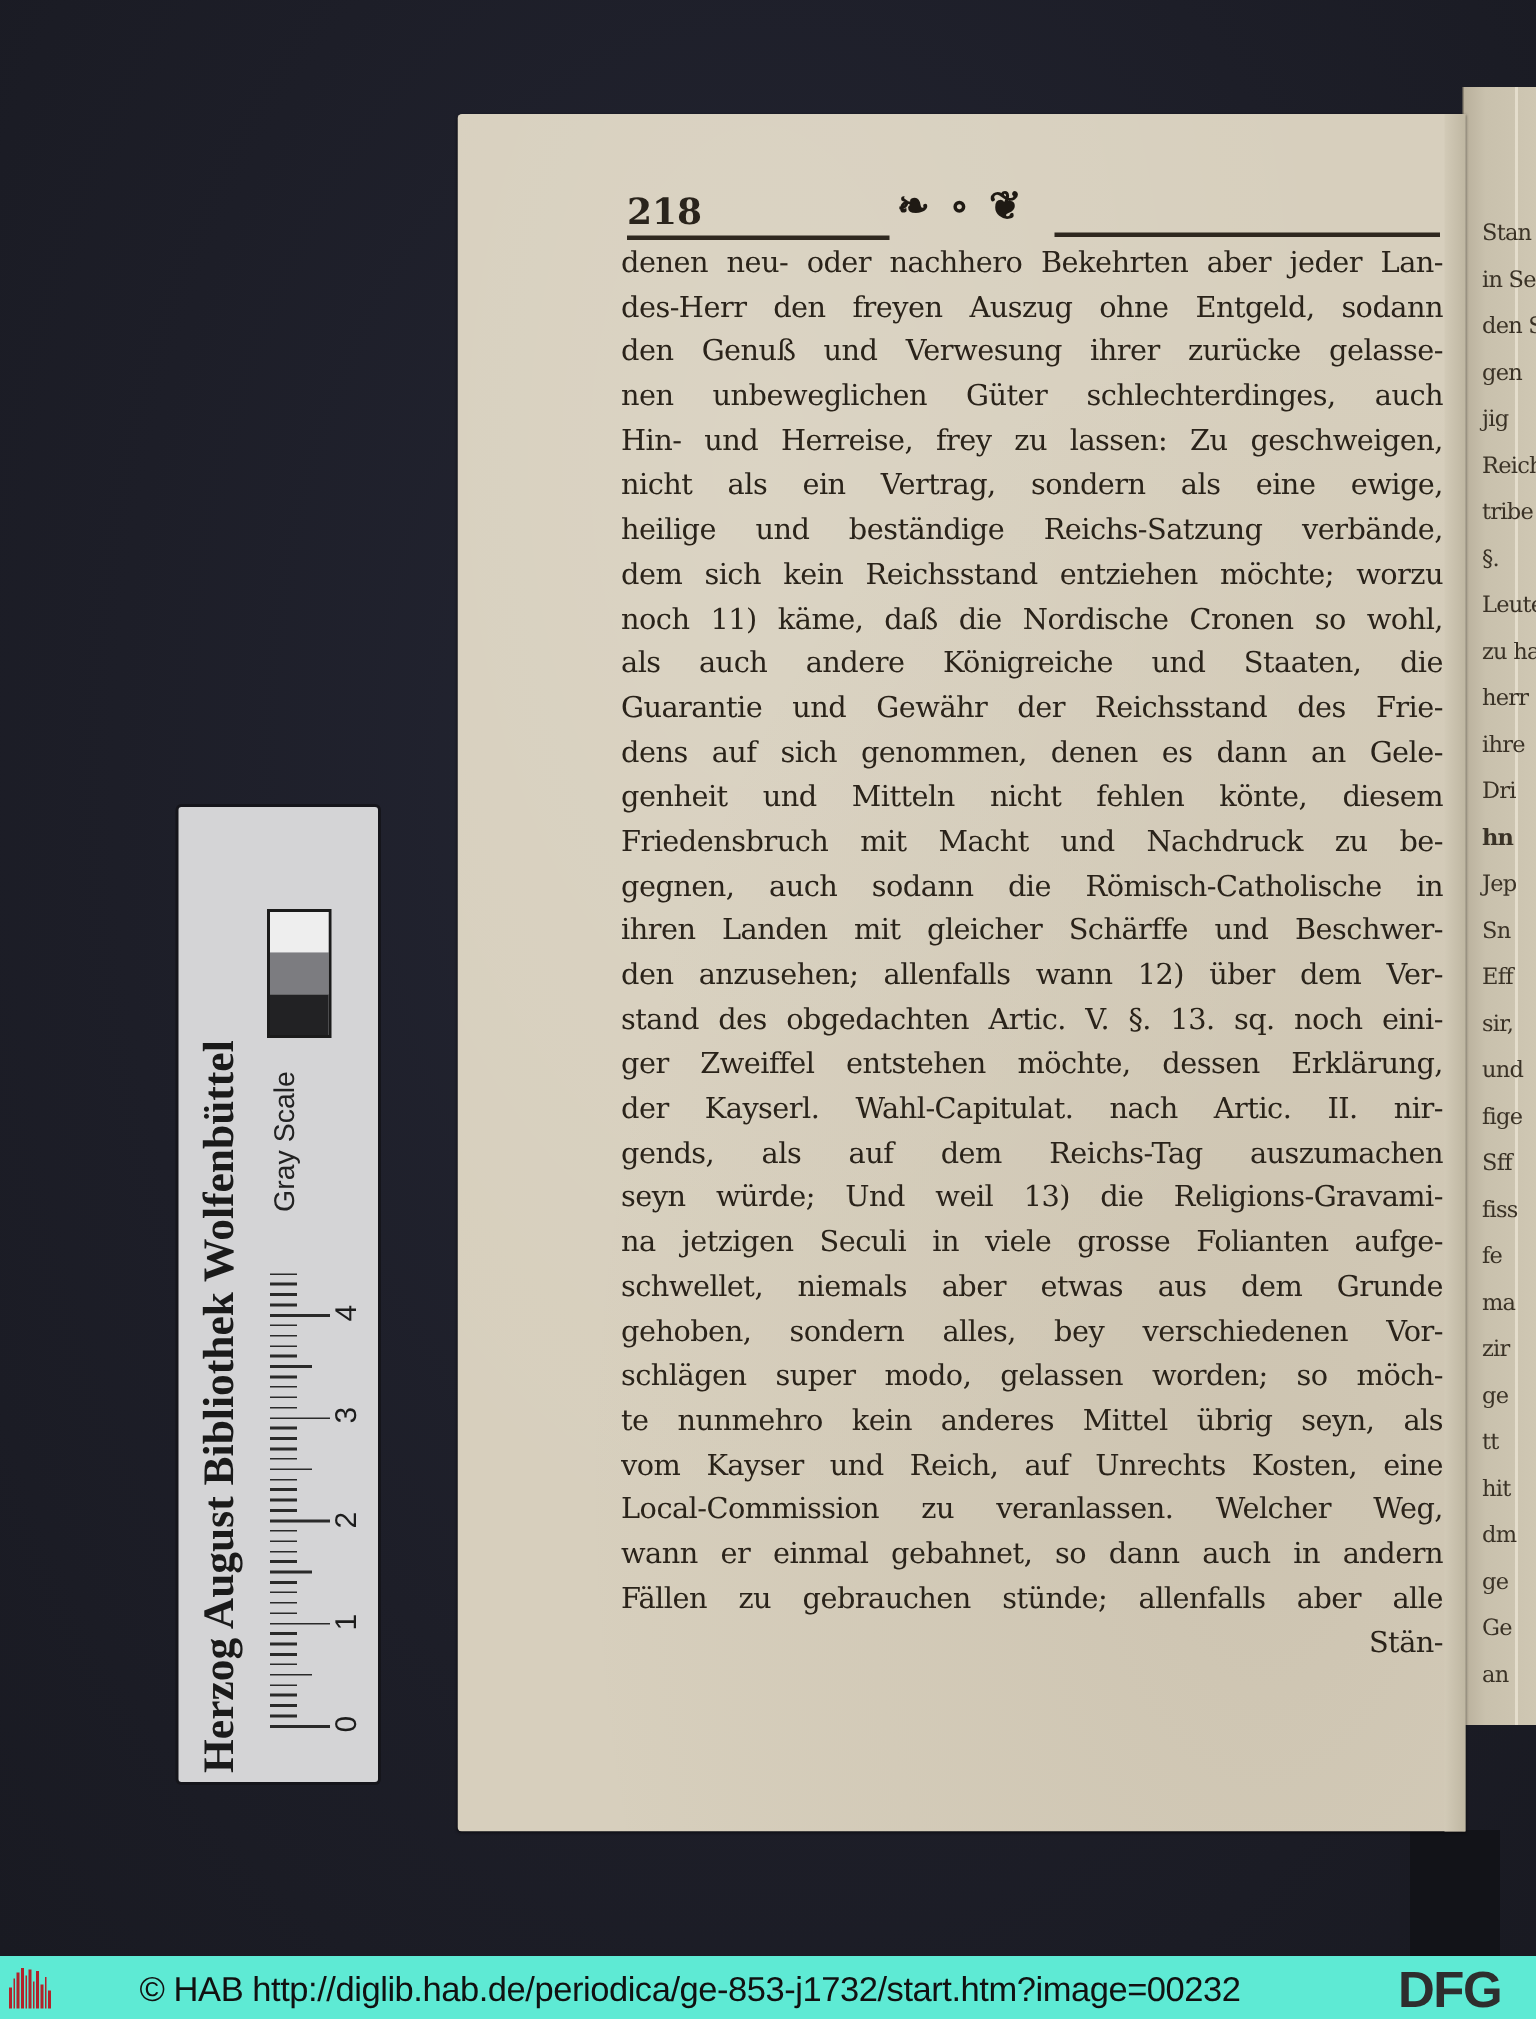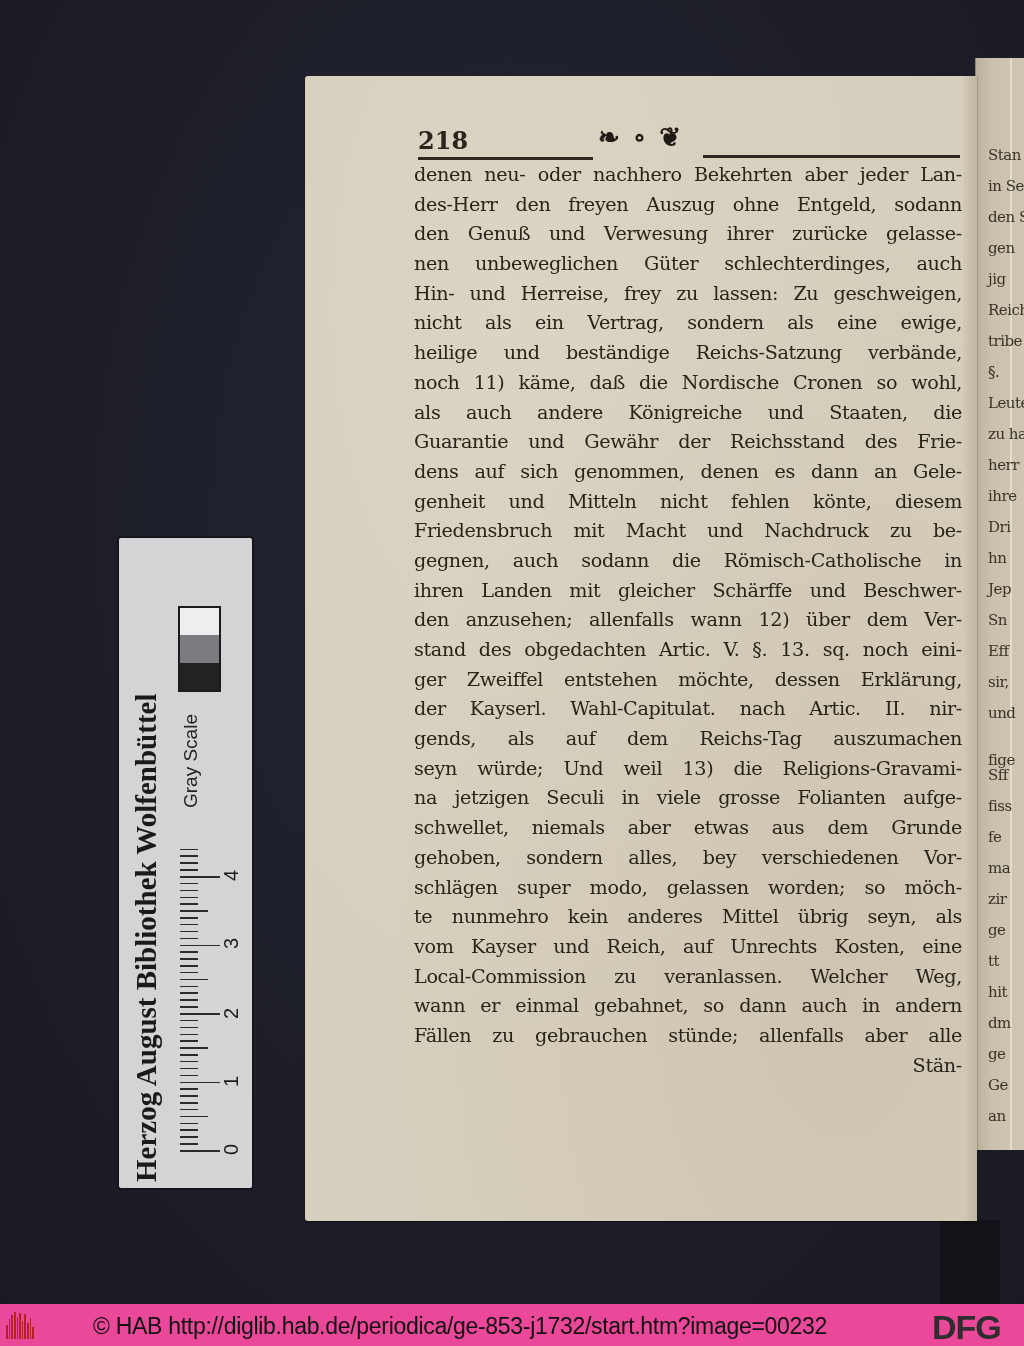--- a/index.html
+++ b/index.html
@@ -109,21 +109,21 @@
     }
     .tick { position: absolute; height: 1.5px; background: #2a2a2a; }
     .ruler-num {
       position: absolute; font-family: "Liberation Sans", sans-serif;
       font-size: 20px; color: #1c1c1c; transform: rotate(-90deg);
     }
 
     
     .footer {
       position: absolute; left: 0; top: 1304px; width: 1024px; height: 42px;
-      background: #ec4899;
+      background: #5eead4;
       display: flex; align-items: center;
       font-family: "Liberation Sans", sans-serif;
     }
     .hab-logo {
       position: absolute; left: 6px; top: 8px; width: 28px; height: 27px;
       display: flex; gap: 1px; align-items: flex-end;
     }
     .hab-logo span { display: block; width: 2px; background: #b3212a; }
     .footer-text {
       position: absolute; left: 93px; top: 9px;
@@ -150,27 +150,27 @@
       <div class="frag" style="top: 181px;">gen</div>
       <div class="frag" style="top: 212px;">jig</div>
       <div class="frag" style="top: 243px;">Reich</div>
       <div class="frag" style="top: 274px;">tribe</div>
       <div class="frag" style="top: 305px;">§.</div>
       <div class="frag" style="top: 336px;">Leute</div>
       <div class="frag" style="top: 367px;">zu ha</div>
       <div class="frag" style="top: 398px;">herr</div>
       <div class="frag" style="top: 429px;">ihre</div>
       <div class="frag" style="top: 460px;">Dri</div>
-      <div class="frag" style="top: 491px;">hn</div>
+      <div class="frag" style="top: 491px; font-weight: bold;">hn</div>
       <div class="frag" style="top: 522px; text-align: center;">Jep</div>
       <div class="frag" style="top: 553px;">Sn</div>
       <div class="frag" style="top: 584px;">Eff</div>
       <div class="frag" style="top: 615px;">sir,</div>
       <div class="frag" style="top: 646px;">und</div>
-      <div class="frag" style="top: 677px; margin-top: 16px;">fige</div>
+      <div class="frag" style="top: 677px;">fige</div>
       <div class="frag" style="top: 708px;">Sff</div>
       <div class="frag" style="top: 739px;">fiss</div>
       <div class="frag" style="top: 770px;">fe</div>
       <div class="frag" style="top: 801px;">ma</div>
       <div class="frag" style="top: 832px;">zir</div>
       <div class="frag" style="top: 863px;">ge</div>
       <div class="frag" style="top: 894px;">tt</div>
       <div class="frag" style="top: 925px;">hit</div>
       <div class="frag" style="top: 956px;">dm</div>
       <div class="frag" style="top: 987px;">ge</div>
@@ -190,20 +190,21 @@
 </div>
 
 <div class="body-text">
   <span class="line">denen neu- oder nachhero Bekehrten aber jeder Lan-</span>
   <span class="line">des-Herr den freyen Auszug ohne Entgeld, sodann</span>
   <span class="line">den Genuß und Verwesung ihrer zurücke gelasse-</span>
   <span class="line">nen unbeweglichen Güter schlechterdinges, auch</span>
   <span class="line">Hin- und Herreise, frey zu lassen: Zu geschweigen,</span>
   <span class="line">nicht als ein Vertrag, sondern als eine ewige,</span>
   <span class="line">heilige und beständige Reichs-Satzung verbände,</span>
+  <span class="line">dem sich kein Reichsstand entziehen möchte; worzu</span>
   <span class="line">noch 11) käme, daß die Nordische Cronen so wohl,</span>
   <span class="line">als auch andere Königreiche und Staaten, die</span>
   <span class="line">Guarantie und Gewähr der Reichsstand des Frie-</span>
   <span class="line">dens auf sich genommen, denen es dann an Gele-</span>
   <span class="line">genheit und Mitteln nicht fehlen könte, diesem</span>
   <span class="line">Friedensbruch mit Macht und Nachdruck zu be-</span>
   <span class="line">gegnen, auch sodann die Römisch-Catholische in</span>
   <span class="line">ihren Landen mit gleicher Schärffe und Beschwer-</span>
   <span class="line">den anzusehen; allenfalls wann 12) über dem Ver-</span>
   <span class="line">stand des obgedachten Artic. V. §. 13. sq. noch eini-</span>

